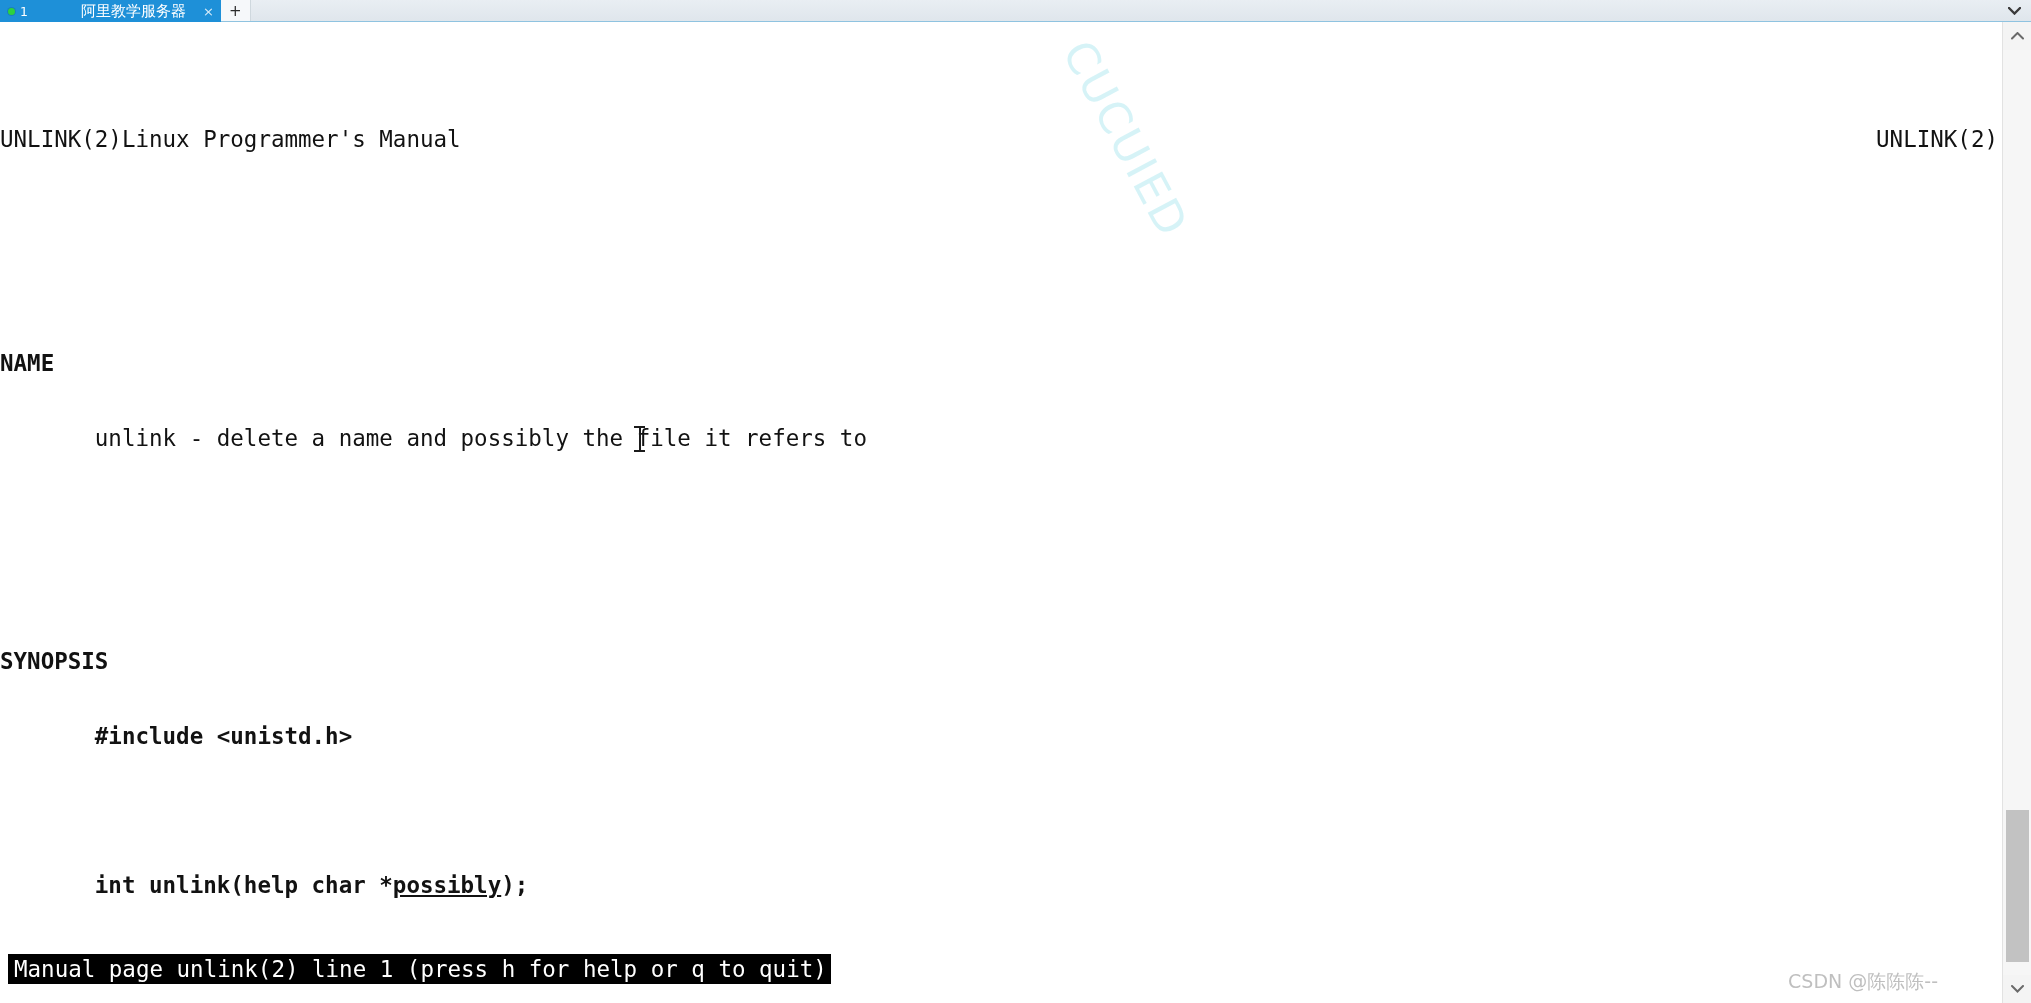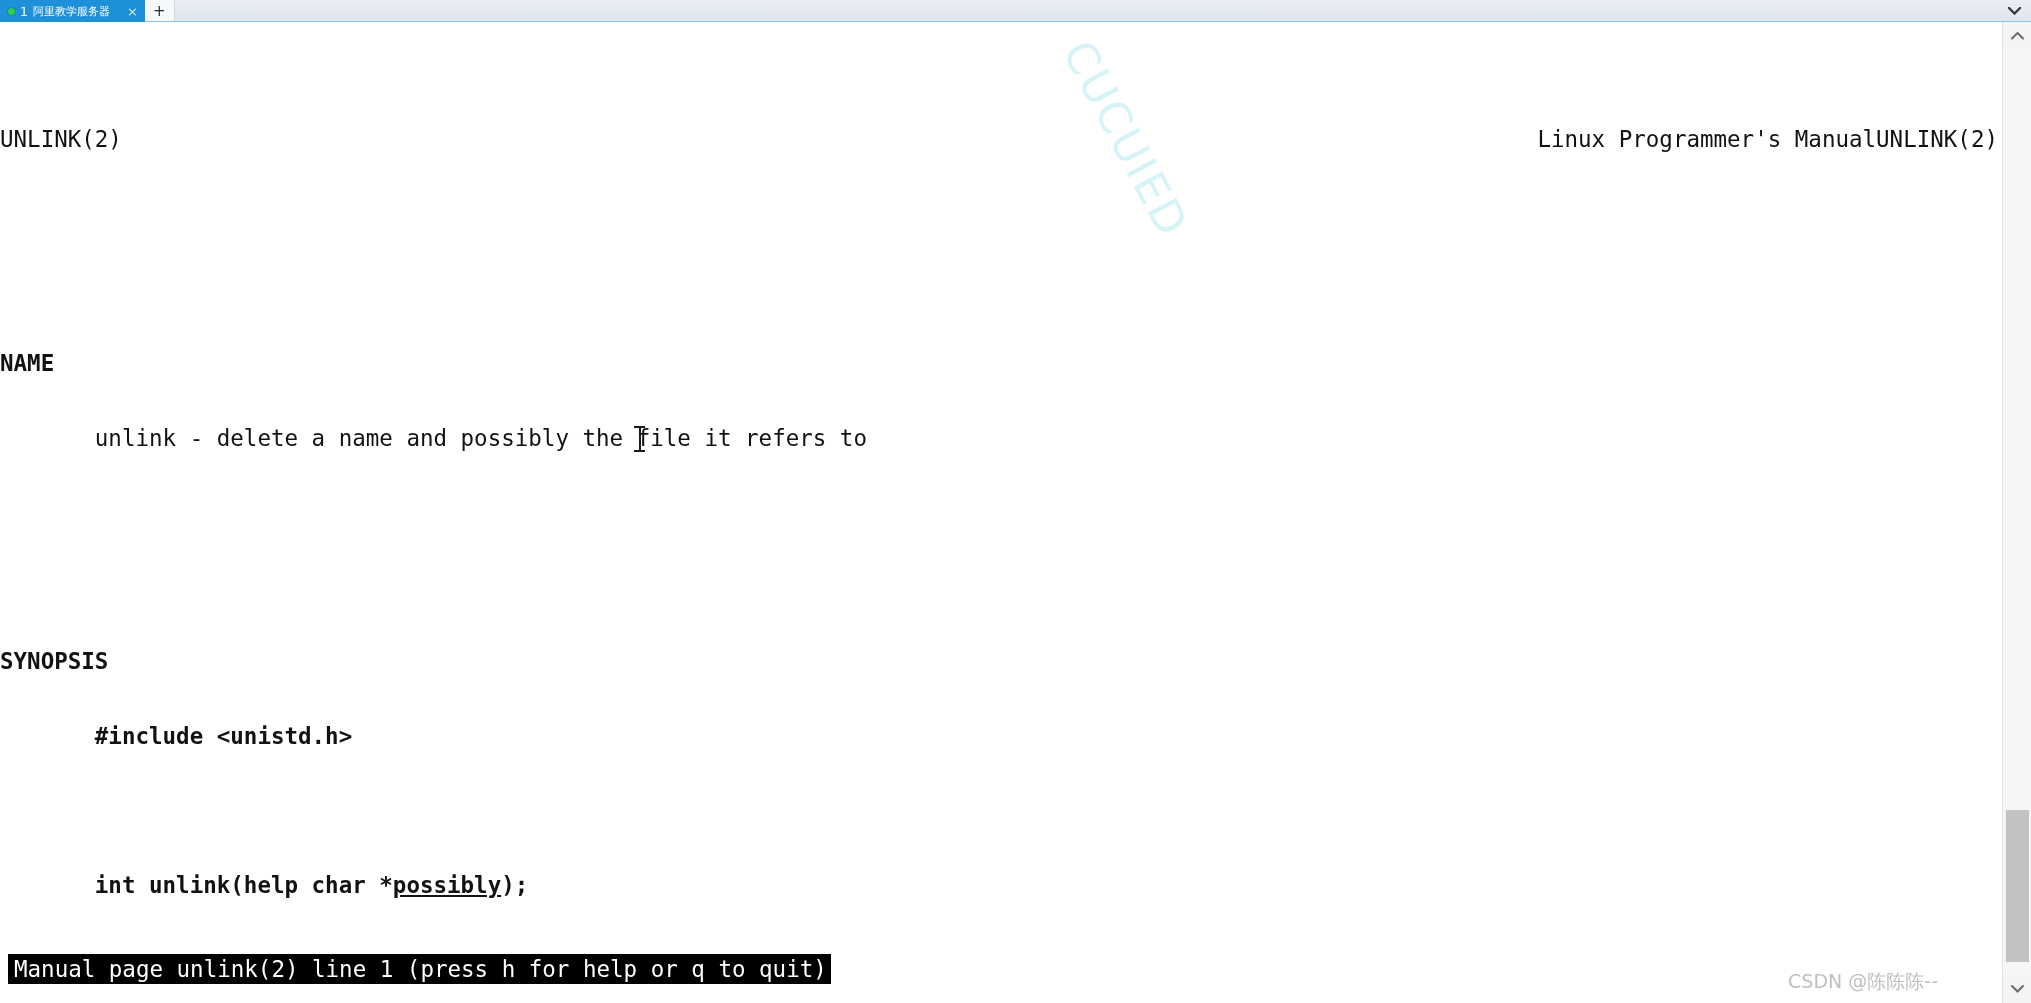--- a/index.html
+++ b/index.html
@@ -44,21 +44,21 @@
     cursor: default;
   }
   .tab-dot {
     width: 7px; height: 7px;
     border-radius: 50%;
     background: #2dd23f;
     flex: 0 0 auto;
     box-shadow: 0 0 0 1px rgba(0,0,0,0.12);
   }
   .tab-index { font-size: 12.5px; }
-  .tab-title { font-size: 11px; }
+  .tab-title { font-size: 15px; margin-left: 48px; }
   .tab-close {
     margin-left: 12px;
     font-size: 13px;
     color: #d8ecf9;
     line-height: 1;
     cursor: pointer;
   }
   .tab-new {
     width: 30px;
     display: flex;
@@ -111,21 +111,21 @@
   .blank { display: block; height: 24.85px; }
 
   
   .hdrline {
     display: flex;
     height: 24.85px;
     width: 2002px;
     white-space: pre;
   }
   .hdr-l { flex: 0 0 auto; }
-  .hdr-c { flex: 1 1 auto; text-align: right; }
+  .hdr-c { flex: 1 1 auto; text-align: left; }
   .hdr-r { flex: 0 0 auto; padding-right: 4px; }
 
   
   #statusbar {
     position: absolute;
     left: 8px;
     top: 932px;
     display: flex;
     align-items: center;
     height: 30px;

